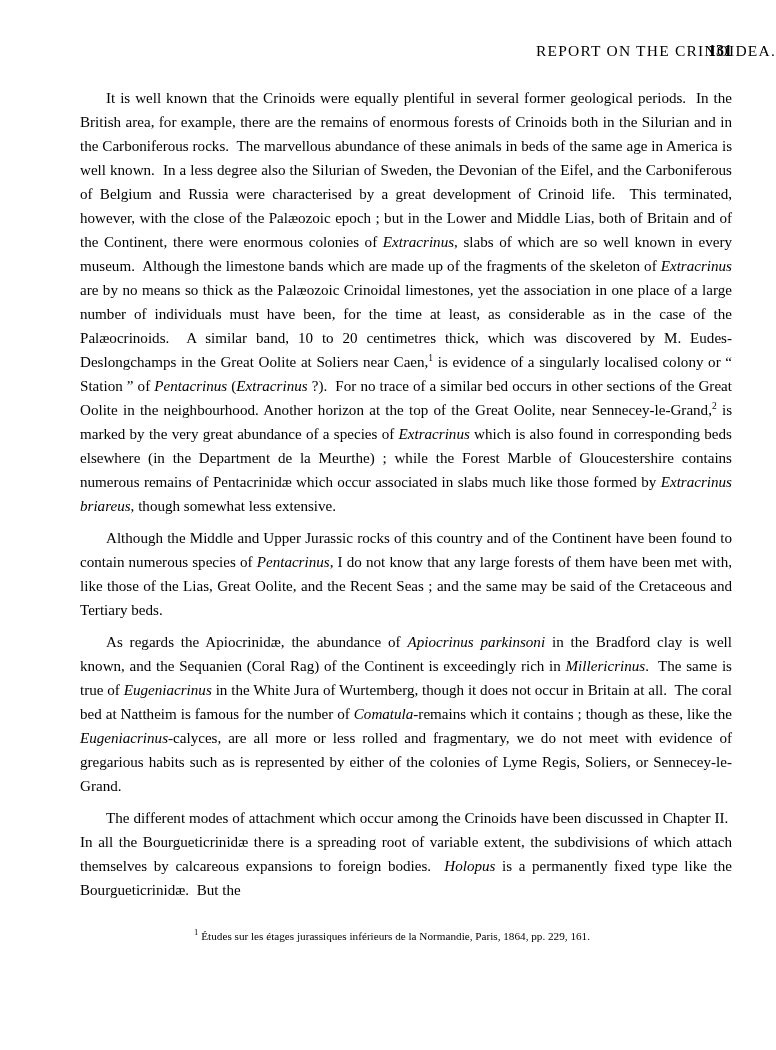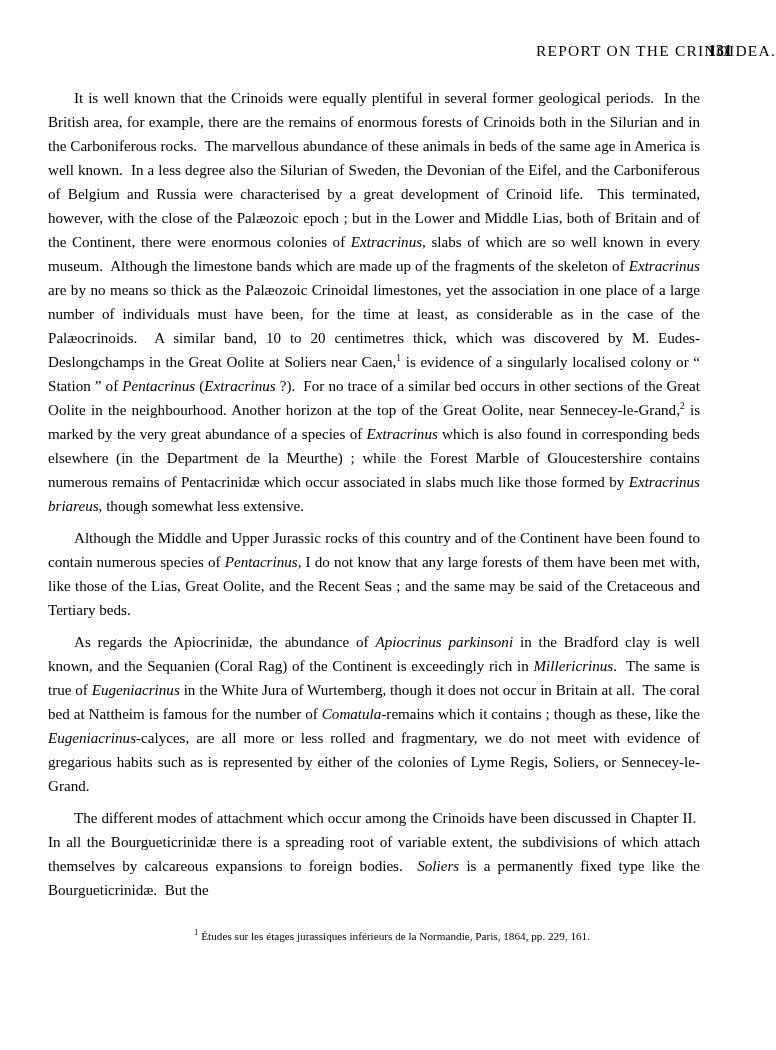--- a/index.html
+++ b/index.html
@@ -42,21 +42,21 @@
   }
   .page-number {
     position: absolute;
     right: 44px;
     top: 0px;
     font-size: 16px;
     font-weight: bold;
   }
   .body-text {
     position: absolute;
-    left: 48px;
+    left: 80px;
     top: 86px;
     width: 652px;
     font-size: 15.1px;
     line-height: 24.0px;
     text-align: justify;
     text-justify: inter-word;
   }
   .body-text p {
     margin: 0;
     text-indent: 26px;
@@ -99,21 +99,21 @@
   </div>
 
   <div class="body-text">
 
     <p>It is well known that the Crinoids were equally plentiful in several former geological periods.&nbsp; In the British area, for example, there are the remains of enormous forests of Crinoids both in the Silurian and in the Carboniferous rocks.&nbsp; The marvellous abundance of these animals in beds of the same age in America is well known.&nbsp; In a less degree also the Silurian of Sweden, the Devonian of the Eifel, and the Carboniferous of Belgium and Russia were characterised by a great development of Crinoid life.&nbsp; This terminated, however, with the close of the Palæozoic epoch ; but in the Lower and Middle Lias, both of Britain and of the Continent, there were enormous colonies of <span class="it">Extracrinus</span>, slabs of which are so well known in every museum.&nbsp; Although the limestone bands which are made up of the fragments of the skeleton of <span class="it">Extracrinus</span> are by no means so thick as the Palæozoic Crinoidal limestones, yet the association in one place of a large number of individuals must have been, for the time at least, as considerable as in the case of the Palæocrinoids.&nbsp; A similar band, 10 to 20 centimetres thick, which was discovered by M. Eudes-Deslongchamps in the Great Oolite at Soliers near Caen,<sup>1</sup> is evidence of a singularly localised colony or “ Station ” of <span class="it">Pentacrinus</span> (<span class="it">Extracrinus</span> ?).&nbsp; For no trace of a similar bed occurs in other sections of the Great Oolite in the neighbourhood. Another horizon at the top of the Great Oolite, near Sennecey-le-Grand,<sup>2</sup> is marked by the very great abundance of a species of <span class="it">Extracrinus</span> which is also found in corresponding beds elsewhere (in the Department de la Meurthe) ; while the Forest Marble of Gloucestershire contains numerous remains of Pentacrinidæ which occur associated in slabs much like those formed by <span class="it">Extracrinus briareus</span>, though somewhat less extensive.</p>
 
     <p>Although the Middle and Upper Jurassic rocks of this country and of the Continent have been found to contain numerous species of <span class="it">Pentacrinus</span>, I do not know that any large forests of them have been met with, like those of the Lias, Great Oolite, and the Recent Seas ; and the same may be said of the Cretaceous and Tertiary beds.</p>
 
     <p>As regards the Apiocrinidæ, the abundance of <span class="it">Apiocrinus parkinsoni</span> in the Bradford clay is well known, and the Sequanien (Coral Rag) of the Continent is exceedingly rich in <span class="it">Millericrinus</span>.&nbsp; The same is true of <span class="it">Eugeniacrinus</span> in the White Jura of Wurtemberg, though it does not occur in Britain at all.&nbsp; The coral bed at Nattheim is famous for the number of <span class="it">Comatula</span>-remains which it contains ; though as these, like the <span class="it">Eugeniacrinus</span>-calyces, are all more or less rolled and fragmentary, we do not meet with evidence of gregarious habits such as is represented by either of the colonies of Lyme Regis, Soliers, or Sennecey-le-Grand.</p>
 
-    <p>The different modes of attachment which occur among the Crinoids have been discussed in Chapter II.&nbsp; In all the Bourgueticrinidæ there is a spreading root of variable extent, the subdivisions of which attach themselves by calcareous expansions to foreign bodies.&nbsp; <span class="it">Soliers</span> is a permanently fixed type like the Bourgueticrinidæ.&nbsp; But the</p>
+    <p>The different modes of attachment which occur among the Crinoids have been discussed in Chapter II.&nbsp; In all the Bourgueticrinidæ there is a spreading root of variable extent, the subdivisions of which attach themselves by calcareous expansions to foreign bodies.&nbsp; <span class="it">Holopus</span> is a permanently fixed type like the Bourgueticrinidæ.&nbsp; But the</p>
 
   </div>
 
   <div class="footnotes">
     <div class="footnote"><sup>1</sup><span>Études sur les étages jurassiques inférieurs de la Normandie, Paris, 1864, pp. 229, 161.</span></div>
   </div>
 
 </div>
 
 </body></html>

